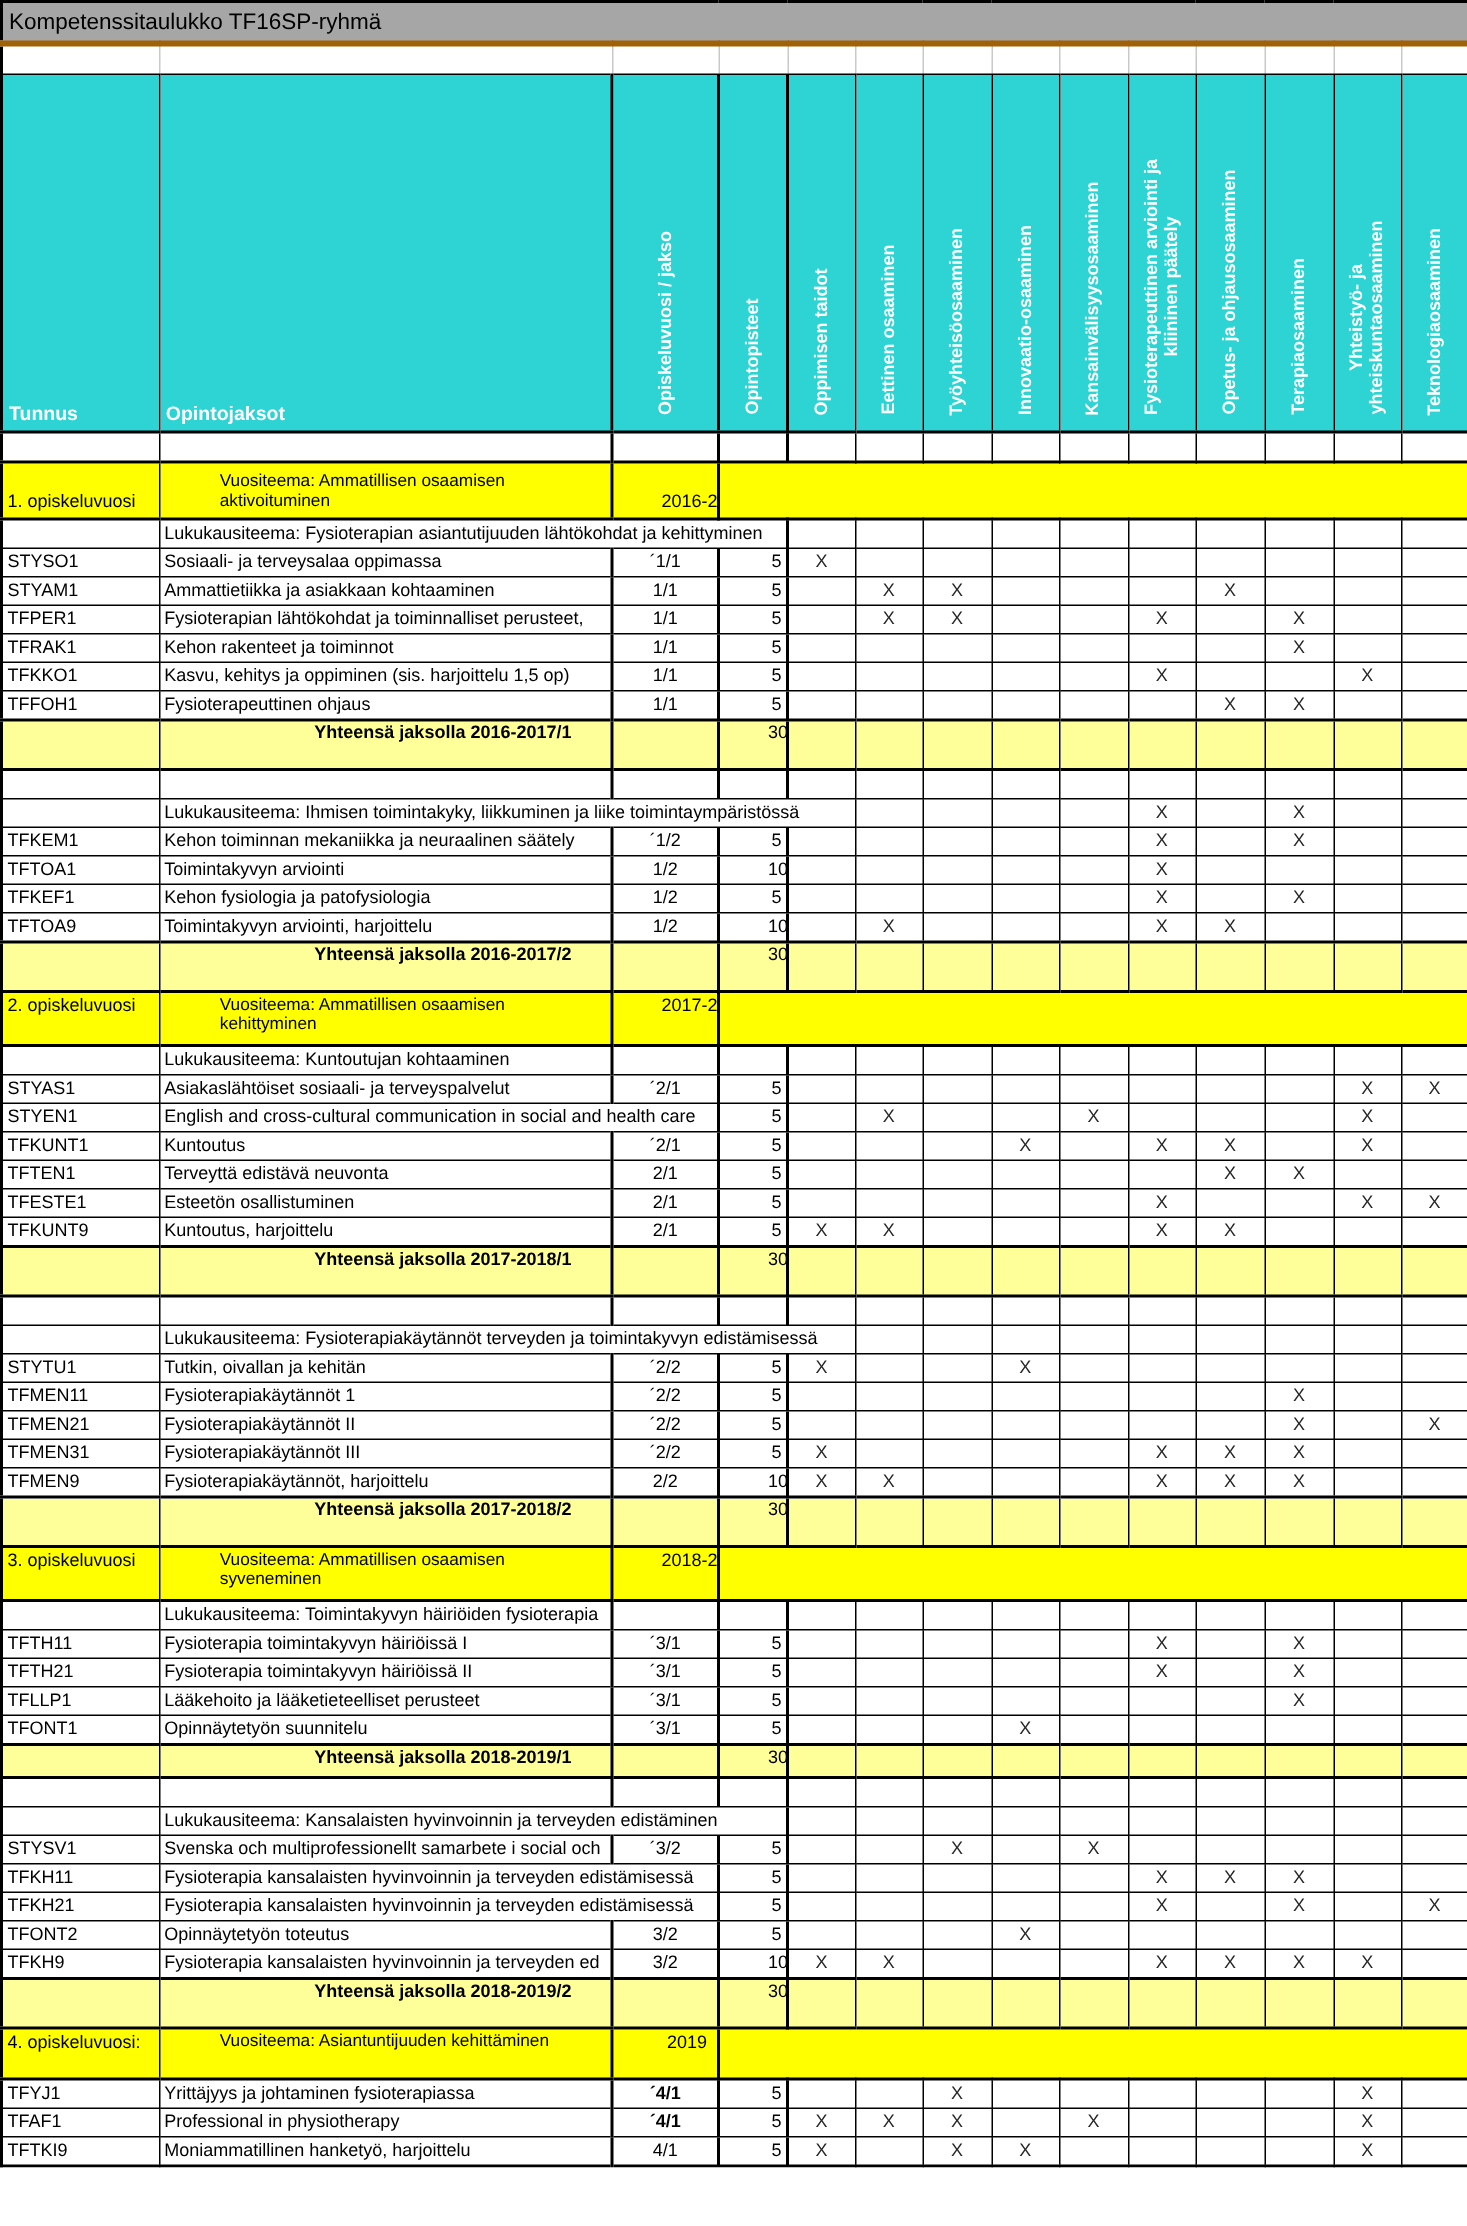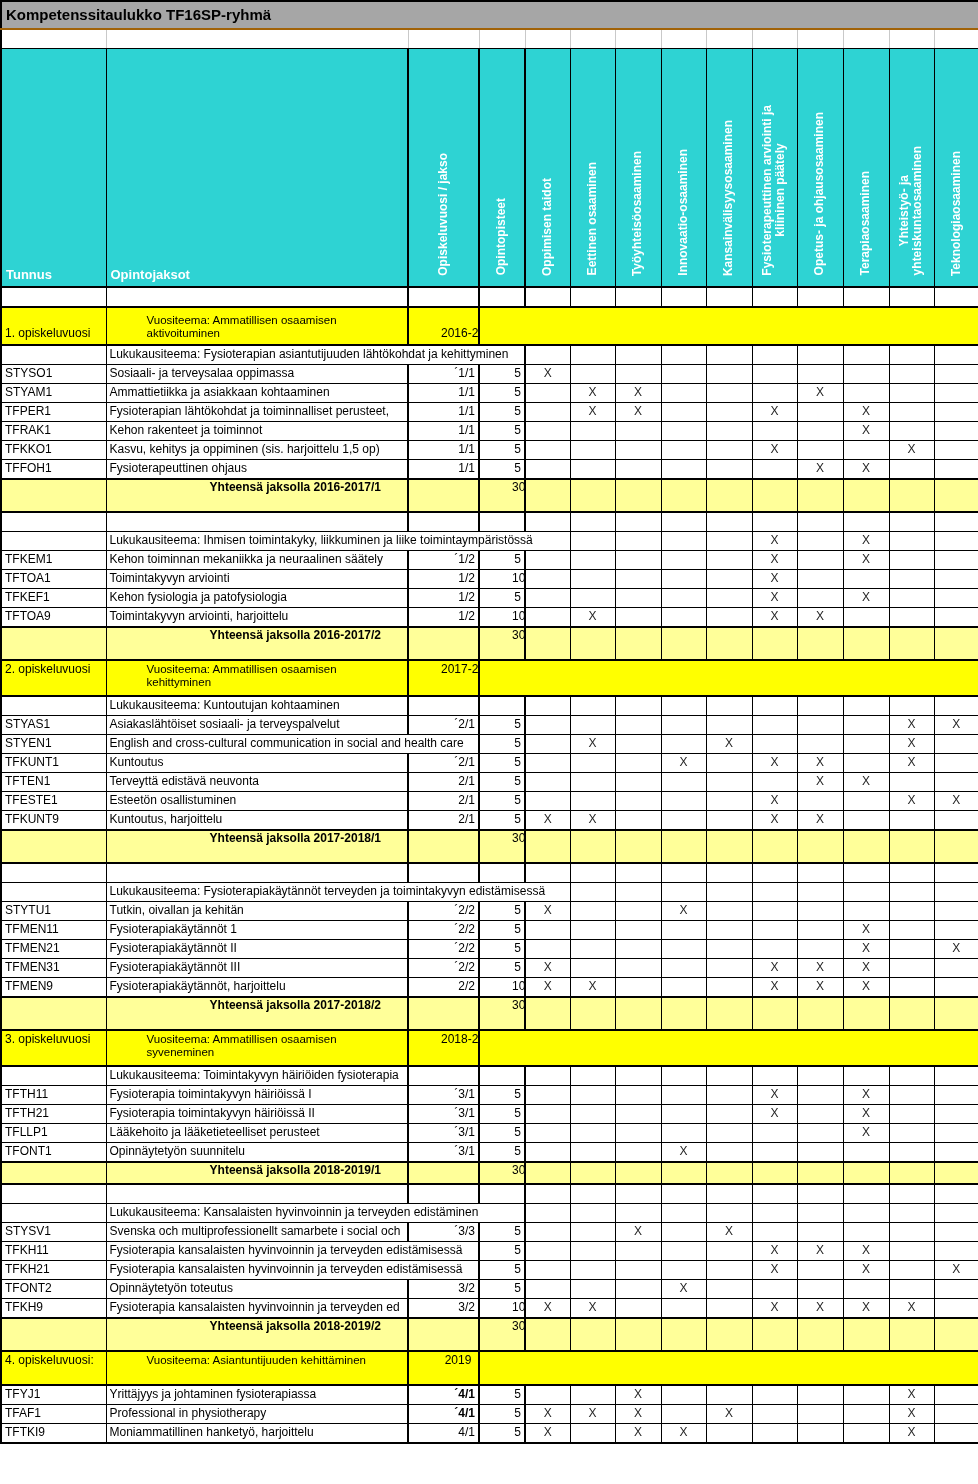--- a/index.html
+++ b/index.html
@@ -4,21 +4,21 @@
 <style>
   html,body{margin:0;padding:0;background:#fff;font-family:"Liberation Sans",sans-serif;}
   #sheet{width:978px;}
   table{border-collapse:collapse;table-layout:fixed;width:978px;border:2px solid #000;}
   td{border:1px solid #000;padding:0 3px;font-size:12px;color:#000;height:18px;
      overflow:hidden;white-space:nowrap;vertical-align:middle;line-height:1.15;}
   
   .bl2{border-left:2px solid #000;}
   .br2{border-right:2px solid #000;padding-left:32px;}
   
-  tr.title td{background:var(--gray);font-weight:bold;font-size:15px;padding-left:4px;border-bottom:2px solid #a16207;}
+  tr.title td{background:var(--gray);font-weight:normal;font-size:15px;padding-left:4px;border-bottom:4px solid #a16207;}
   
   tr.gapTop td{border-left:1px solid #c9c9c9;border-right:1px solid #c9c9c9;
                border-top:1px solid #000;border-bottom:1px solid #000;}
   
   tr.head td{background:var(--teal);color:#fff;font-weight:bold;border-bottom:2px solid #000;}
   td.hleft{vertical-align:bottom;text-align:left;font-size:13px;padding:2px 4px 3px 4px;}
   td.vh{vertical-align:bottom;text-align:center;padding:0 0 6px 0;}
   td.vh .rot{display:inline-block;writing-mode:vertical-rl;transform:rotate(180deg);
              white-space:pre-line;line-height:1.12;font-size:12px;font-weight:bold;}
   
@@ -26,21 +26,21 @@
   tr.va-bottom td{vertical-align:bottom;padding-bottom:3px;}
   tr.va-top td{vertical-align:top;padding-top:2px;}
   td.ythm{white-space:pre-line;font-size:11.5px;overflow:hidden;padding-left:40px;}
   td.yper{text-align:center;}
   
   tr.sub td{background:var(--py);border-top:2px solid #000;border-bottom:2px solid #000;
             vertical-align:top;padding-top:1px;}
   td.stlab{text-align:right;font-weight:bold;padding-right:26px;padding-left:20px;}
   
   td.tun{text-align:left;}
-  td.jak{text-align:right;}
+  td.jak{text-align:center;}
   td.jb{font-weight:bold;}
   td.op{text-align:right;padding-right:3px;}
   td.opb{font-weight:normal;}
   td.mark{text-align:center;color:#262626;}
   tr.gap td{padding:0;}
 </style>
 </head>
 <body>
 
 <div id="sheet">
@@ -744,21 +744,21 @@
           <td class="mark"></td>
           <td class="mark"></td>
           <td class="mark"></td>
           <td class="mark"></td>
           <td class="mark"></td>
           <td class="mark"></td>
         </tr>
         <tr>
           <td class="tun">STYSV1</td>
           <td>Svenska och multiprofessionellt samarbete i social och</td>
-          <td class="jak bl2">´3/3</td>
+          <td class="jak bl2">´3/2</td>
           <td class="op bl2 br2">5</td>
           <td class="mark"></td>
           <td class="mark"></td>
           <td class="mark">X</td>
           <td class="mark"></td>
           <td class="mark">X</td>
           <td class="mark"></td>
           <td class="mark"></td>
           <td class="mark"></td>
           <td class="mark"></td>

